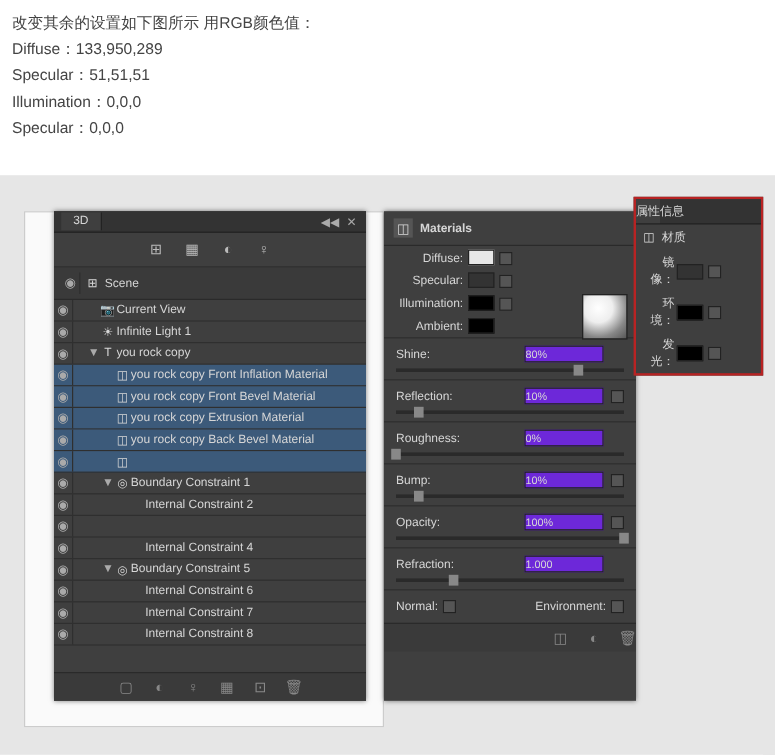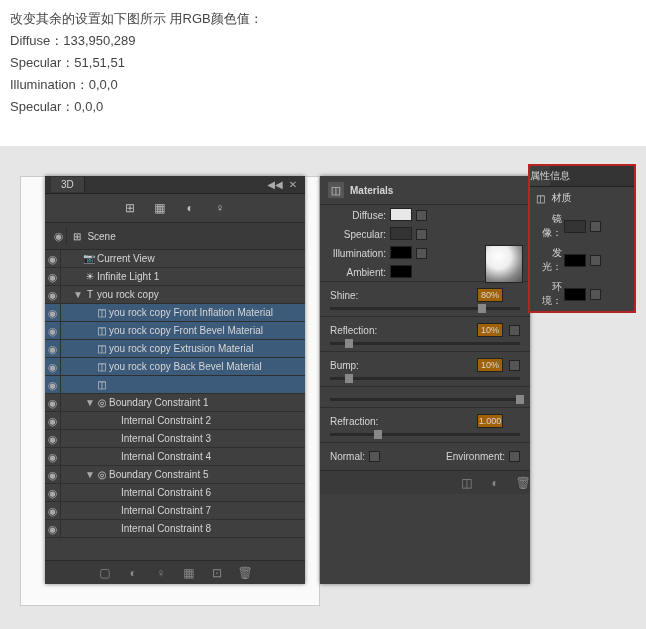--- a/index.html
+++ b/index.html
@@ -30,21 +30,21 @@
 .mat-hdr{display:flex;align-items:center;padding:6px 8px;gap:6px;border-bottom:1px solid #2a2a2a}
 .mat-hdr .mi{width:16px;height:16px;background:#555;display:flex;align-items:center;justify-content:center;font-size:11px}
 .swrow{display:flex;align-items:flex-end;padding:3px 10px;font-size:10px}
 .swrow .lab{width:60px;text-align:right;padding-right:4px}
 .sw{width:22px;height:13px;border:1px solid #222;margin-right:4px}
 .fld{width:11px;height:11px;background:#555;border:1px solid #222}
 .preview{position:absolute;left:165px;top:40px;width:38px;height:38px;border:1px solid #222;background:radial-gradient(circle at 35% 30%,#fff 0%,#eee 35%,#888 70%,#555 100%)}
 .sldrow{padding:6px 10px;border-top:1px solid #2f2f2f}
 .sldtop{display:flex;align-items:center;font-size:10px}
 .sldtop .lab{flex:1}
-.sldtop .val{width:26px;background:#a16207;border:1px solid #222;text-align:center;padding:1px 0;margin-right:6px;font-size:9px}
+.sldtop .val{width:66px;background:#6d28d9;border:1px solid #222;text-align:left;padding:1px 0;margin-right:6px;font-size:9px}
 .track{height:3px;background:#2a2a2a;margin-top:5px;position:relative}
 .thumb{position:absolute;top:-3px;width:8px;height:9px;background:#888;transform:translateX(-50%)}
 .envrow{display:flex;align-items:center;padding:8px 10px;border-top:1px solid #2f2f2f;font-size:10px;gap:4px}
 .envrow .sp{flex:1}
 .inset{position:absolute;left:528px;top:18px;width:108px;border:2px solid #b82323;background:#3f3f3f;font-size:10px;color:#d6d6d6}
 .inset .tabs{display:flex;background:#333;border-bottom:1px solid #222}
 .inset .tabs .t{padding:3px 0}
 .inset .tabs .t.act{background:#3f3f3f}
 .inset .mh{display:flex;align-items:center;padding:4px 6px;gap:6px}
 .inset .ir{display:flex;align-items:center;padding:3px 6px;font-size:10px}
@@ -150,21 +150,20 @@
     <span class="pad" style="width:36px"></span>
     <span class="tw"></span>
     <span class="ric"></span>
     <span class="rlab">Internal Constraint 2</span>
         </div>
         <div class="row">
           <span class="eye">◉</span>
     <span class="pad" style="width:36px"></span>
     <span class="tw"></span>
     <span class="ric"></span>
-    <span class="rlab">Internal Constraint 3</span>
         </div>
         <div class="row">
           <span class="eye">◉</span>
     <span class="pad" style="width:36px"></span>
     <span class="tw"></span>
     <span class="ric"></span>
     <span class="rlab">Internal Constraint 4</span>
         </div>
         <div class="row">
           <span class="eye">◉</span>
@@ -248,29 +247,44 @@
       <span class="lab">Reflection:</span>
       <span class="val">10%</span>
       <span class="fld"></span>
     </div>
     <div class="track">
       <span class="thumb" style="left:10%"></span>
     </div>
         </div>
         <div class="sldrow">
           <div class="sldtop">
+      <span class="lab">Roughness:</span>
+      <span class="val">0%</span>
+      <span style="width:11px"></span>
+    </div>
+    <div class="track">
+      <span class="thumb" style="left:0%"></span>
+    </div>
+        </div>
+        <div class="sldrow">
+          <div class="sldtop">
       <span class="lab">Bump:</span>
       <span class="val">10%</span>
       <span class="fld"></span>
     </div>
     <div class="track">
       <span class="thumb" style="left:10%"></span>
     </div>
         </div>
         <div class="sldrow">
+          <div class="sldtop">
+      <span class="lab">Opacity:</span>
+      <span class="val">100%</span>
+      <span class="fld"></span>
+    </div>
     <div class="track">
       <span class="thumb" style="left:100%"></span>
     </div>
         </div>
         <div class="sldrow">
           <div class="sldtop">
       <span class="lab">Refraction:</span>
       <span class="val">1.000</span>
       <span style="width:11px"></span>
     </div>
@@ -303,24 +317,24 @@
       <span class="mi">◫</span>
       <span>材质</span>
     </div>
     <div id="insetrows">
         <div class="ir">
           <span class="lab">镜像：</span>
     <span class="sw" style="background:#333333"></span>
     <span class="fld"></span>
     </div>
         <div class="ir">
+          <span class="lab">环境：</span>
+    <span class="sw" style="background:#000000"></span>
+    <span class="fld"></span>
+    </div>
+        <div class="ir">
           <span class="lab">发光：</span>
-    <span class="sw" style="background:#000000"></span>
-    <span class="fld"></span>
-    </div>
-        <div class="ir">
-          <span class="lab">环境：</span>
     <span class="sw" style="background:#000000"></span>
     <span class="fld"></span>
     </div>
       </div>
   </div>
 </div>
 
 </body></html>

